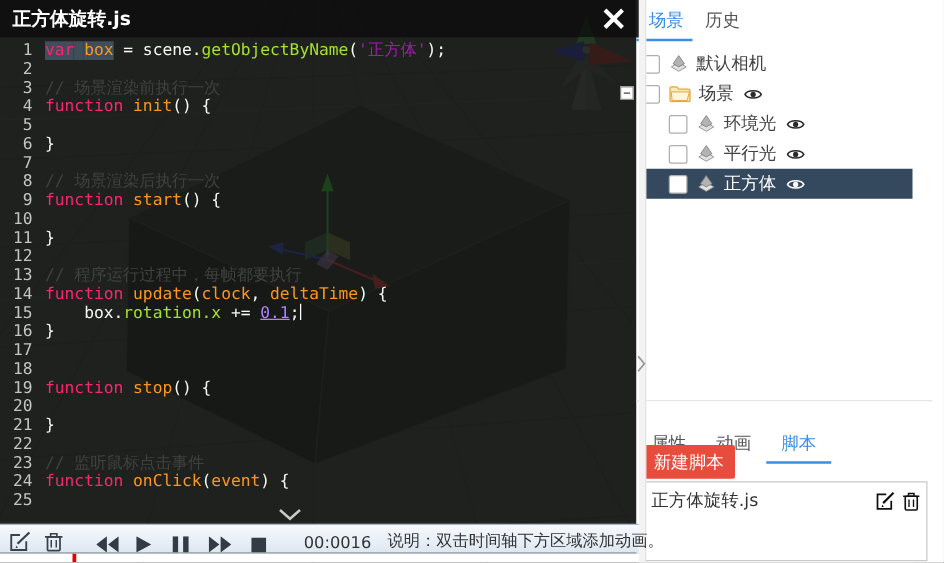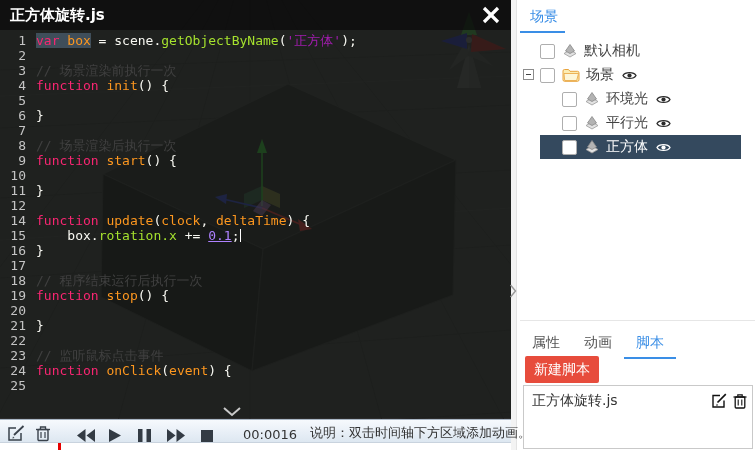--- a/index.html
+++ b/index.html
@@ -40,29 +40,29 @@
 
   .timeline-strip{position:absolute;left:0;top:443px;width:511px;height:7px;background:#fff;z-index:6;}
   .playhead{position:absolute;left:58px;top:0;width:3px;height:7px;background:#e60000;}
 
   
   .side-gutter{position:absolute;left:511px;top:0;width:6px;height:450px;background:#f3f3f3;
       border-right:1px solid #e3e3e3;box-sizing:border-box;z-index:3;}
   .gutter-chevron{position:absolute;left:509px;top:283px;z-index:7;cursor:pointer;}
 
   
-  .right-panel{position:absolute;left:520px;top:0;width:221px;height:450px;background:#fff;z-index:2;}
+  .right-panel{position:absolute;left:509px;top:0;width:221px;height:450px;background:#fff;z-index:2;}
   .tabs{display:flex;}
   .tab{font-size:14px;color:#555;padding:8px 7px 5px 10px;border-bottom:2px solid transparent;cursor:pointer;}
   .tab.active{color:#3a8ee6;border-bottom-color:#3a8ee6;}
   #detail-tabs{position:absolute;left:0;top:322px;}
-  #detail-tabs .tab{padding:12px 12px 5px 12px;}
+  #detail-tabs .tab{padding:24px 12px 5px 12px;}
 
   .tree{margin-top:6px;}
-  .tree-row{position:relative;height:24px;display:flex;align-items:center;margin-left:20px;
+  .tree-row{position:relative;height:24px;display:flex;align-items:center;margin-left:4px;
       font-size:14px;color:#424242;cursor:pointer;}
   .tree-row.selected{background:#34495e;color:#fff;}
   .tree-row.lvl2{padding-left:22px;font-family:Liberation Mono, monospace;}
   .expander{position:absolute;left:-17px;top:6px;width:11px;height:11px;border:1px solid #8c8c8c;
       background:#fff;box-sizing:border-box;display:flex;align-items:center;justify-content:center;cursor:pointer;}
   .expander .minus{width:5px;height:1px;background:#444;}
   .cbox{flex:none;width:15px;height:15px;border:1px solid #aeaeae;background:#fff;border-radius:2px;
       margin-right:7px;box-sizing:border-box;cursor:pointer;}
   .tree-icon{flex:none;margin-right:6px;display:flex;align-items:center;}
   .eye{margin-left:8px;display:flex;align-items:center;color:#2b2b2b;cursor:pointer;}
@@ -181,38 +181,41 @@
       </div>
       <div class="code-line">
         <span class="ln">11</span>
         <span class="code-text"><span class="tk-pl">}</span></span>
       </div>
       <div class="code-line">
         <span class="ln">12</span>
         <span class="code-text"></span>
       </div>
       <div class="code-line">
+        <span class="ln">13</span>
+        <span class="code-text"><span class="tk-cm">// 程序运行过程中，每帧都要执行</span></span>
+      </div>
+      <div class="code-line">
         <span class="ln">14</span>
         <span class="code-text"><span class="tk-kw">function</span><span class="tk-pl"> </span><span class="tk-name">update</span><span class="tk-pl">(</span><span class="tk-name">clock</span><span class="tk-pl">, </span><span class="tk-name">deltaTime</span><span class="tk-pl">) {</span></span>
       </div>
       <div class="code-line">
         <span class="ln">15</span>
         <span class="code-text"><span class="tk-pl">    box.</span><span class="tk-fn">rotation.x</span><span class="tk-pl"> += </span><span class="tk-num">0.1</span><span class="tk-pl">;</span><span class="cursor"></span></span>
       </div>
       <div class="code-line">
         <span class="ln">16</span>
         <span class="code-text"><span class="tk-pl">}</span></span>
       </div>
       <div class="code-line">
         <span class="ln">17</span>
         <span class="code-text"></span>
       </div>
       <div class="code-line">
         <span class="ln">18</span>
-        <span class="code-text"><span class="tk-cm">// 程序结束运行后执行一次</span></span>
       </div>
       <div class="code-line">
         <span class="ln">19</span>
         <span class="code-text"><span class="tk-kw">function</span><span class="tk-pl"> </span><span class="tk-name">stop</span><span class="tk-pl">() {</span></span>
       </div>
       <div class="code-line">
         <span class="ln">20</span>
         <span class="code-text"></span>
       </div>
       <div class="code-line">
@@ -311,20 +314,21 @@
   <div class="side-gutter"></div>
   <span class="gutter-chevron">
     <svg width="8" height="16" viewBox="0 0 8 16">
       <path d="M1.5,2 L6.5,8 L1.5,14" fill="none" stroke="#979797" stroke-width="1.4"></path>
     </svg>
   </span>
 
   <div class="right-panel">
     <div class="tabs" id="scene-tabs">
         <div class="tab active">场景</div>
+        <div class="tab">历史</div>
       </div>
     <div class="tree" id="scene-tree">
         <div class="tree-row">
           <span class="cbox"></span>
           <span class="tree-icon">
             <svg width="16" height="16" viewBox="0 0 16 16">
               <polygon points="8,7 14,10.5 8,14 2,10.5" fill="#e2e2e2" stroke="#999" stroke-width="0.8"></polygon>
               <polygon points="8,1.5 12.5,8 8,10.5 3.5,8" fill="#b3b3b3" stroke="#888" stroke-width="0.8"></polygon>
             </svg>
           </span>

